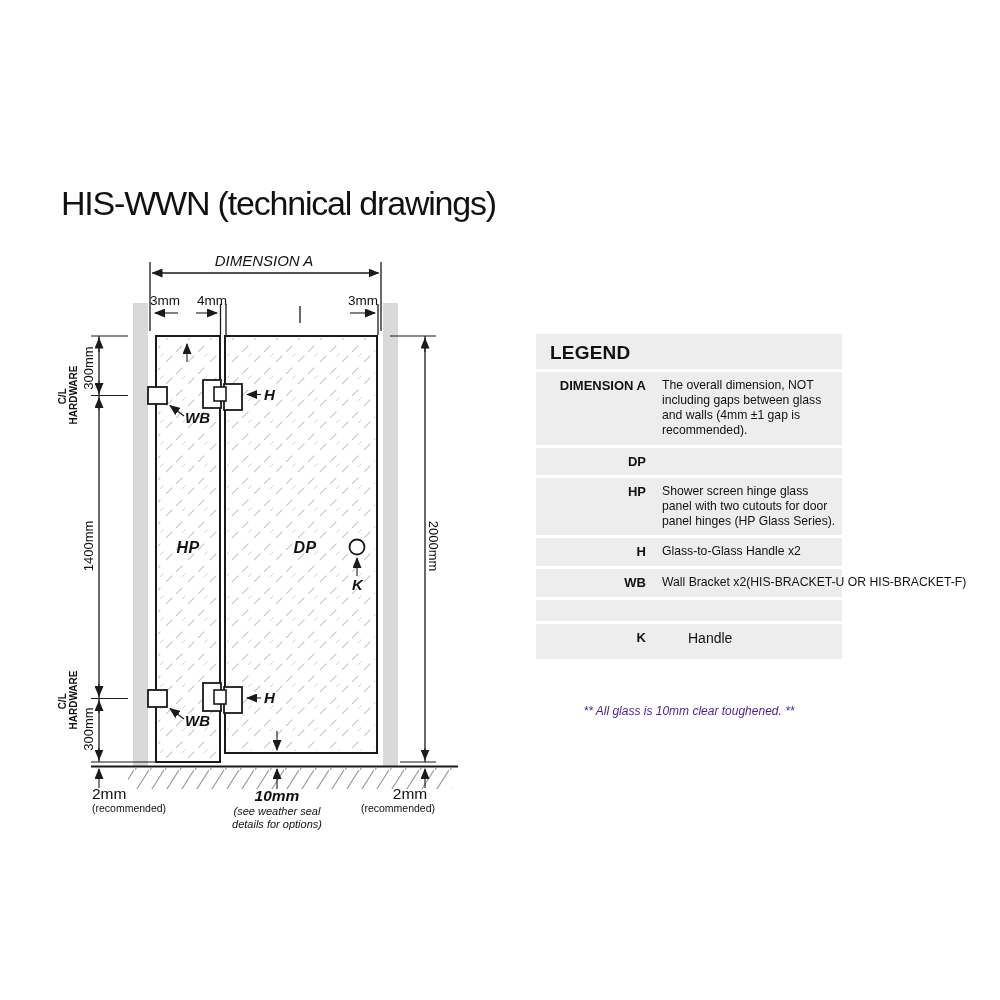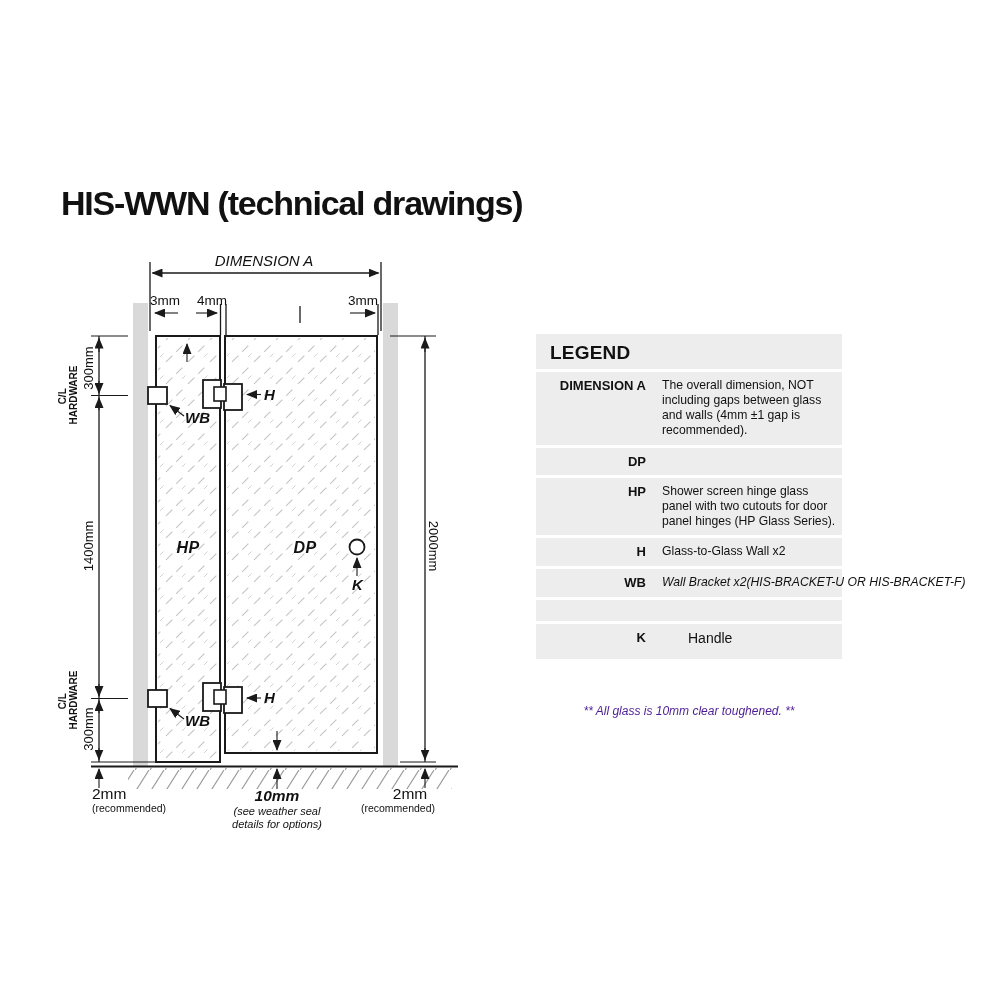--- a/index.html
+++ b/index.html
@@ -1,21 +1,21 @@
 <!DOCTYPE html>
 <html><head>
 <meta charset="utf-8">
 <style>
   * { margin: 0; padding: 0; box-sizing: border-box; }
   html, body { width: 1000px; height: 1000px; background: #ffffff; overflow: hidden; }
   body { position: relative; font-family: "Liberation Sans", sans-serif; color: #111; }
 
   .title {
     position: absolute; left: 61px; top: 184px;
-    font-size: 34px; font-weight: bold; letter-spacing: -1.2px;
+    font-size: 34px; font-weight: normal; letter-spacing: -1.2px;
     color: #111; white-space: nowrap;
   }
 
   svg.drawing { position: absolute; left: 0; top: 0; font-family: "Liberation Sans", sans-serif; }
 
   svg .ln   { stroke: #1a1a1a; stroke-width: 1.3; fill: none; }
   svg .ln2  { stroke: #1a1a1a; stroke-width: 2;   fill: none; }
   svg .thin { stroke: #1a1a1a; stroke-width: 1.1; fill: none; }
   svg text  { fill: #111; }
   svg .t-dim   { font-size: 15px; font-style: italic; }
@@ -37,21 +37,21 @@
     font-size: 19px; font-weight: bold; letter-spacing: 0.2px;
     padding: 8px 0 5px 14px;
     border-radius: 10px;
   }
   .lg-row {
     display: grid; grid-template-columns: 96px 1fr; column-gap: 16px;
     padding: 6px 0 6px 14px; border-top: 3px solid #ffffff;
   }
   .lg-term { font-size: 13px; font-weight: bold; text-align: right; line-height: 1.2; }
   .lg-desc { font-size: 12.2px; line-height: 1.24; padding-right: 6px; }
-  .lg-row.row-wb .lg-desc { white-space: nowrap; overflow: visible; font-style: italic; }
+  .lg-row.row-wb .lg-desc { white-space: nowrap; overflow: visible; }
   .lg-row.row-empty { min-height: 24px; }
   .lg-row.row-k { padding-bottom: 12px; }
   .lg-row.row-k .lg-desc { font-size: 14px; margin-left: 26px; }
   .legend-footnote {
     position: absolute; left: 536px; top: 704px; width: 306px;
     text-align: center; font-size: 12px; font-style: italic; color: #4c1d95;
   }
 </style>
 </head>
 <body>
@@ -212,21 +212,21 @@
   </div>
   <div class="lg-row">
     <div class="lg-term">DP</div>
   </div>
   <div class="lg-row">
     <div class="lg-term">HP</div>
     <div class="lg-desc">Shower screen hinge glass panel with two cutouts for door panel hinges (HP Glass Series).</div>
   </div>
   <div class="lg-row">
     <div class="lg-term">H</div>
-    <div class="lg-desc">Glass-to-Glass Wall x2</div>
+    <div class="lg-desc">Glass-to-Glass Handle x2</div>
   </div>
   <div class="lg-row row-wb">
     <div class="lg-term">WB</div>
     <div class="lg-desc">Wall Bracket x2(HIS-BRACKET-U OR HIS-BRACKET-F)</div>
   </div>
   <div class="lg-row row-empty">
     <div class="lg-term"></div>
     <div class="lg-desc"></div>
   </div>
   <div class="lg-row row-k">

